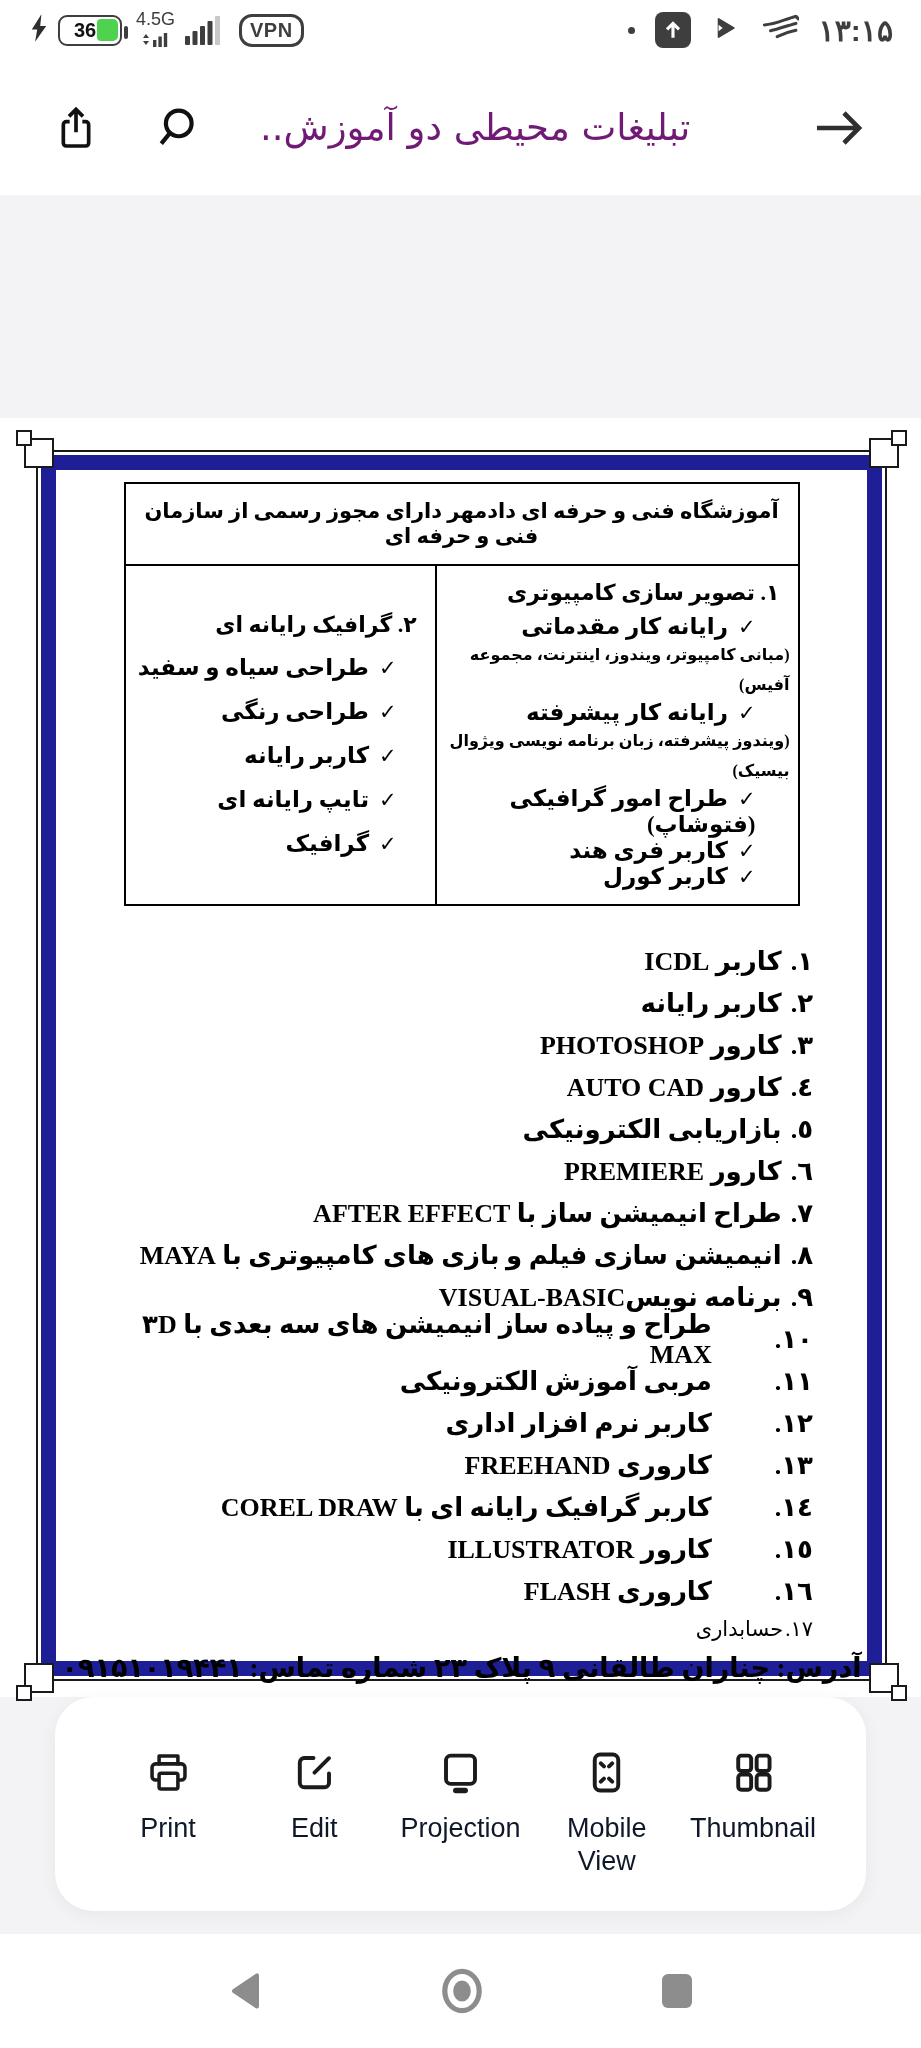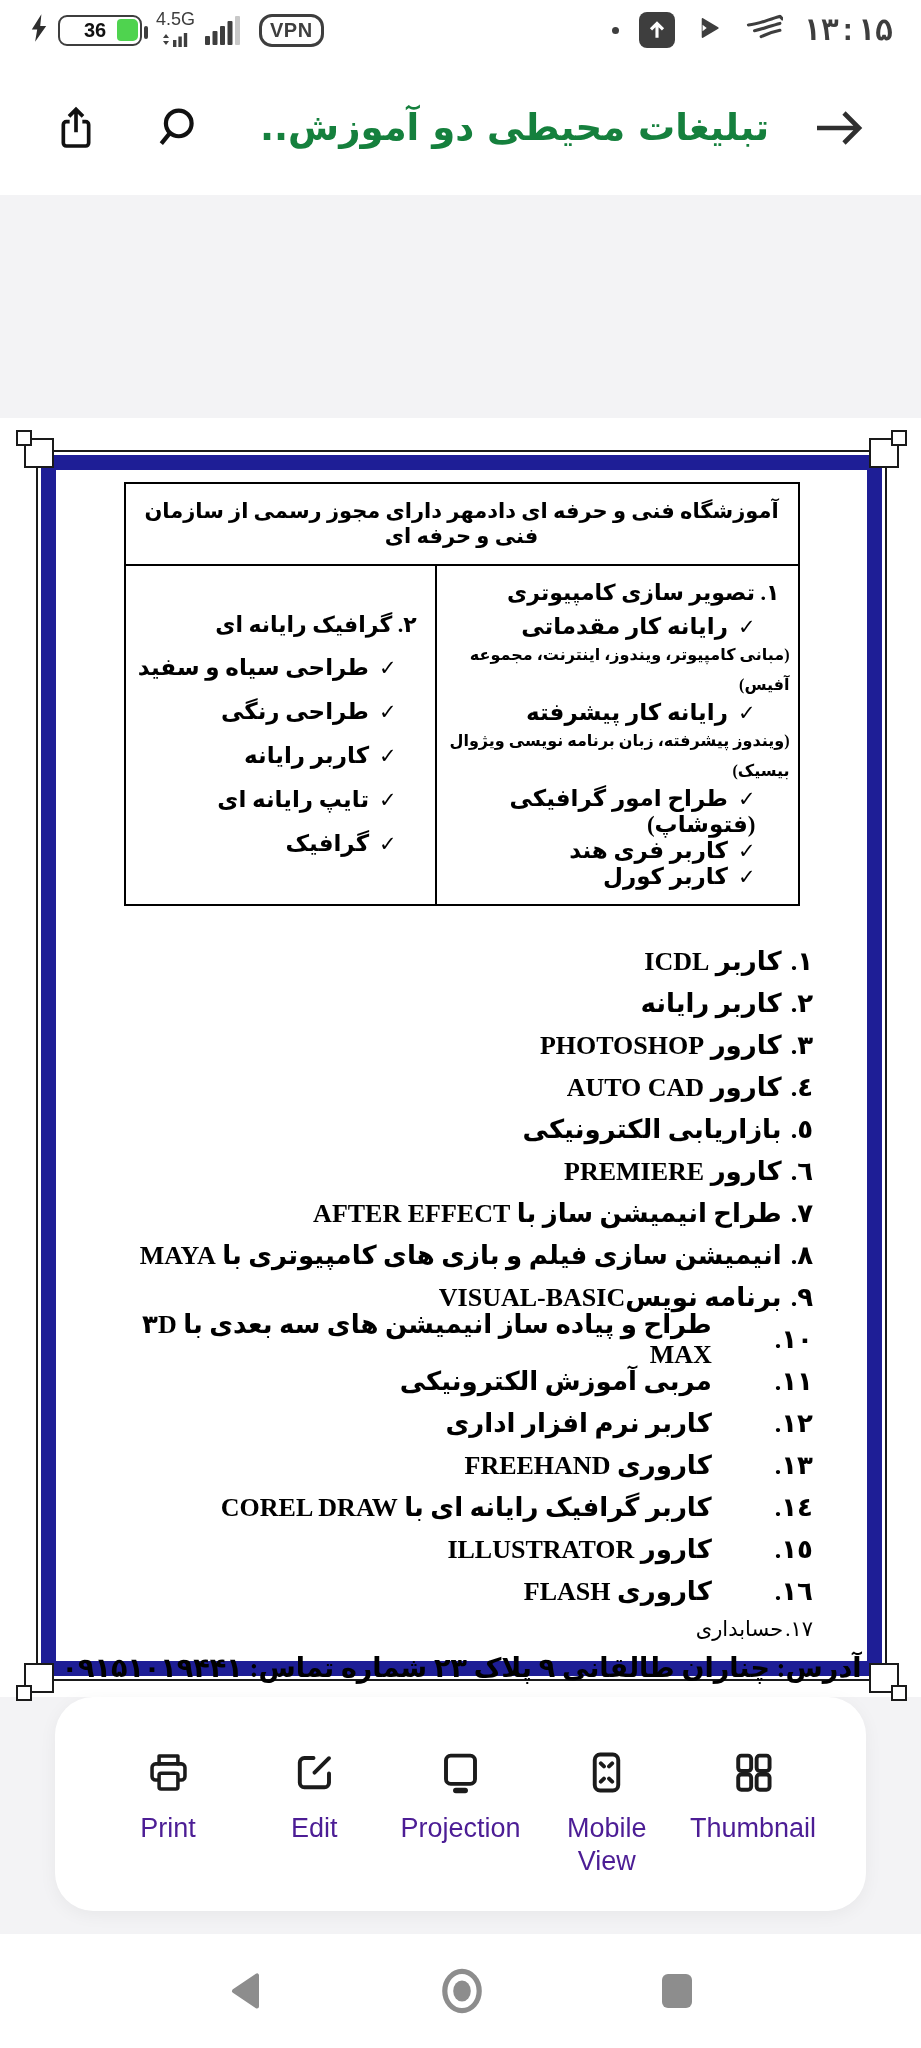--- a/index.html
+++ b/index.html
@@ -2,35 +2,35 @@
 <html><head>
 <meta charset="utf-8">
 <style>
   * { margin:0; padding:0; box-sizing:border-box; }
   html,body { width:921px; height:2048px; background:#fff; font-family:"Liberation Sans","DejaVu Sans",sans-serif; }
   body { position:relative; overflow:hidden; }
 
   
   #statusbar { height:60px; display:flex; align-items:center; background:#fff; }
   .sb-left { display:flex; align-items:center; gap:10px; padding-left:30px; }
-  .battery { position:relative; width:84px; height:31px; border:2.5px solid #3e3e3e; border-radius:9px; }
+  .battery { position:relative; width:64px; height:31px; border:2.5px solid #3e3e3e; border-radius:9px; }
   .bat-fill { position:absolute; top:2.5px; bottom:2.5px; right:2.5px; width:21px; background:#4fd34f; border-radius:4px 5px 5px 4px; }
   .bat-num { position:absolute; inset:0 10px 0 0; display:flex; align-items:center; justify-content:center; font-size:20px; font-weight:bold; color:#111; z-index:2; }
   .bat-nub { position:absolute; right:-8px; top:9px; width:4.5px; height:13px; background:#3e3e3e; border-radius:2px; }
   .net { display:flex; flex-direction:column; align-items:center; line-height:1; margin-left:4px; }
   .net-label { font-size:18px; color:#3e3e3e; font-weight:500; }
   .vpn { border:3px solid #3e3e3e; border-radius:13px; padding:2px 8px; font-size:20px; font-weight:bold; color:#3e3e3e; letter-spacing:.5px; margin-left:8px; }
   .sb-right { margin-left:auto; display:flex; align-items:center; gap:20px; padding-right:28px; }
   .sb-dot { width:7px; height:7px; border-radius:50%; background:#3e3e3e; }
   .sb-upload { width:36px; height:36px; background:#3e3e3e; border-radius:8px; display:flex; align-items:center; justify-content:center; }
-  .sb-time { font-family:Liberation Mono, monospace; font-size:30px; font-weight:600; color:#3e3e3e; }
+  .sb-time { font-family:Liberation Sans, sans-serif; font-size:30px; font-weight:600; color:#3e3e3e; }
 
   
   #appheader { height:135px; display:flex; align-items:center; padding:0 54px 0 56px; background:#fff; }
-  .hdr-title { direction:rtl; font-size:37px; font-weight:700; color:#15803d; margin-left:62px; font-family:"DejaVu Sans",sans-serif; }
+  .hdr-title { direction:rtl; font-size:37px; font-weight:400; color:#701a75; margin-left:62px; font-family:"DejaVu Sans",sans-serif; }
   .hdr-search { margin-left:58px; display:flex; }
   .hdr-back { margin-left:auto; display:flex; }
 
   
   #gray-top { height:223px; background:#f3f3f5; }
   #sheet-zone { height:237px; background:#f3f3f5; position:relative; }
 
   
   #docpage { height:1279px; background:#fff; position:relative; }
   .frame { position:absolute; left:36px; right:34px; top:32px; bottom:16px; border:2px solid #1a1a1a; }
@@ -63,21 +63,21 @@
   .lrow.small .ltxt { margin-right:2px;text-align:right; }
 
   .address { margin-top:6px; text-align:center; font-size:27px; font-weight:bold; direction:rtl; }
   .management { margin-top:14px; text-align:center; font-size:27px; font-weight:bold; direction:rtl; }
 
   
   .sheet { position:absolute; top:0; left:55px; right:55px; height:214px; background:#fff; border-radius:38px;
            box-shadow:0 4px 18px rgba(0,0,0,.05); display:flex; justify-content:space-between; padding:52px 42px 0; }
   .tb-item { width:142px; display:flex; flex-direction:column; align-items:center; background:none; border:none; cursor:pointer; }
   .tb-item svg { width:47px; height:47px; }
-  .tb-label { margin-top:13px; font-size:27px; color:#4c1d95; line-height:1.22; text-align:center; }
+  .tb-label { margin-top:13px; font-size:27px; color:#0f172a; line-height:1.22; text-align:center; }
 
   
   #navbar { height:114px; background:#fff; display:flex; align-items:center; justify-content:center; gap:176px; }
   #navbar .nav-btn { background:none; border:none; display:flex; cursor:pointer; }
 </style>
 </head>
 <body>
 
 <div id="statusbar">
   <div class="sb-left">

